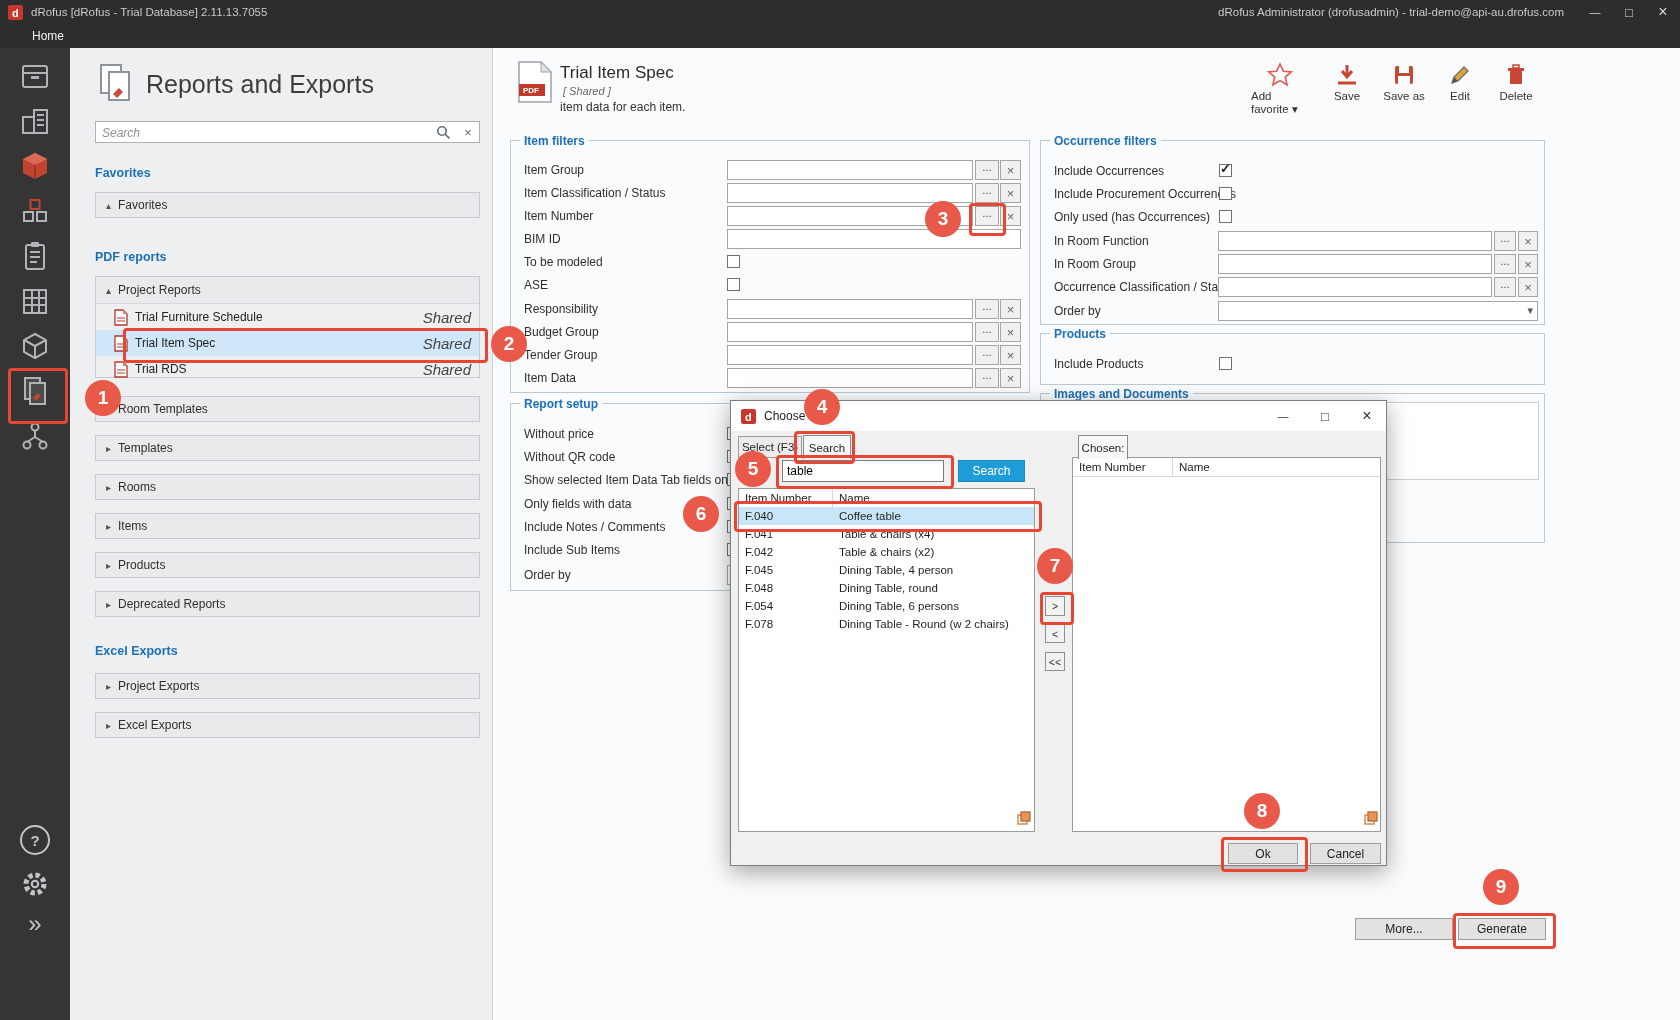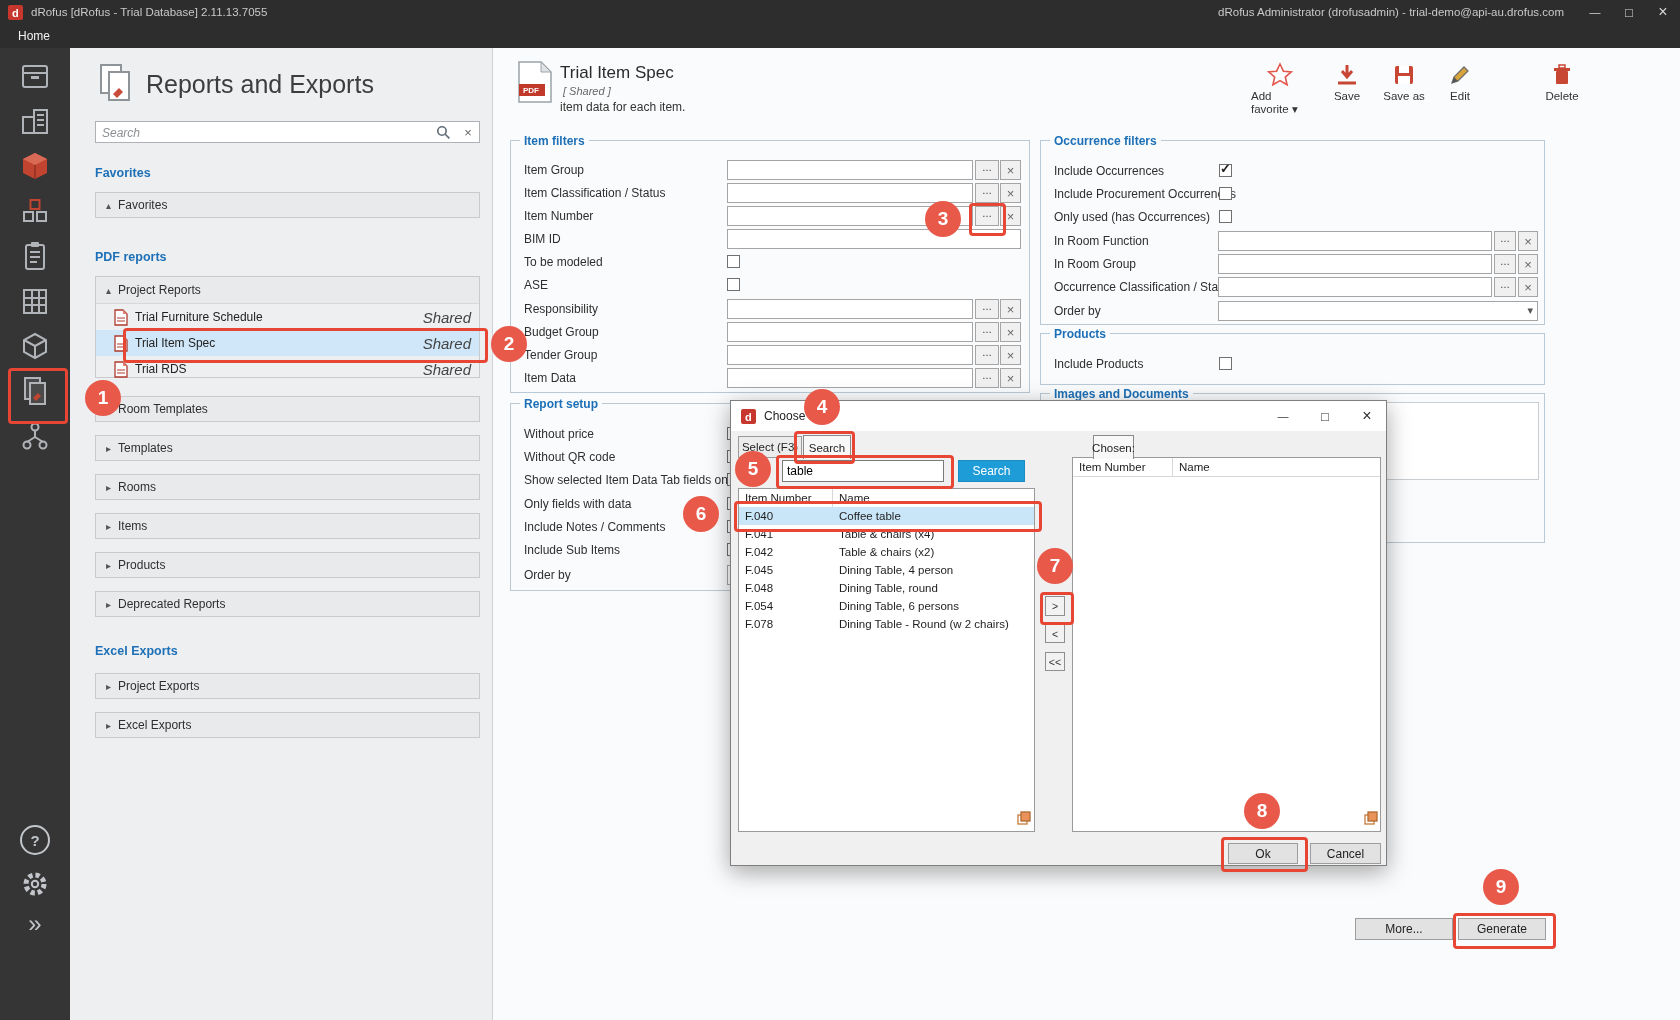--- a/index.html
+++ b/index.html
@@ -84,21 +84,21 @@
       </svg>
   </span>
   <span>dRofus [dRofus - Trial Database] 2.11.13.7055</span>
   <span style="flex:1"></span>
   <span style="margin-right:14px">dRofus Administrator (drofusadmin) - trial-demo@api-au.drofus.com</span>
   <span class="winbtn win-min"></span>
   <span class="winbtn win-max"></span>
   <span class="winbtn win-close"></span>
 </div>
 <div class="menubar">
-  <span style="margin-left:18px">Home</span>
+  <span style="margin-left:32px">Home</span>
 </div>
 
 <div class="sidebar">
   <div class="side-icon" style="top:6px">
     <svg width="34" height="34">
         <g fill="none" stroke="#b0b4b8" stroke-width="2">
           <rect x="5" y="7" width="24" height="21" rx="2"></rect>
           <path d="M5 14h24"></path>
         </g>
         <rect x="13" y="17" width="8" height="3" fill="#b0b4b8"></rect>
@@ -321,21 +321,21 @@
 </div>
 <div class="toolbtn" style="left:1441px;top:60px;width:38px">
   <span class="ticon">
       <svg width="26" height="26">
         <path d="M5 21l2-6 10-10 4 4-10 10z" fill="#d9a43b" stroke="#6e6e6e" stroke-width="1.3"></path>
         <path d="M5 21l2-6 4 4z" fill="#555"></path>
       </svg>
     </span>
   <span>Edit</span>
 </div>
-<div class="toolbtn" style="left:1540px;top:60px;width:44px">
+<div class="toolbtn" style="left:1494px;top:60px;width:44px">
   <span class="ticon">
       <svg width="26" height="26">
         <rect x="7" y="9" width="12" height="13" rx="1" fill="#c74634"></rect>
         <rect x="5" y="6" width="16" height="3" fill="#c74634"></rect>
         <rect x="10" y="3" width="6" height="3" fill="none" stroke="#c74634" stroke-width="1.5"></rect>
       </svg>
     </span>
   <span>Delete</span>
 </div>
 
@@ -503,21 +503,21 @@
           <rect x="1" y="4" width="9" height="9" fill="#fff" stroke="#c77b3a" stroke-width="1.3"></rect>
           <rect x="4" y="1" width="9" height="9" fill="#e9935a" stroke="#b06a2e" stroke-width="1.3"></rect>
         </svg>
     </span>
   </div>
 
   <div class="mvbtn" style="top:195px;height:20px">&gt;</div>
   <div class="mvbtn" style="top:223px;height:19px">&lt;</div>
   <div class="mvbtn" style="top:251px;height:19px">&lt;&lt;</div>
 
-  <div class="tab active" style="left:362px;top:34px;width:41px">Chosen:</div>
+  <div class="tab active" style="left:347px;top:34px;width:50px">Chosen:</div>
   <div class="dlist" style="left:341px;top:56px;width:309px;height:375px">
     <div class="dlist-head">
       <span class="cell" style="left:6px">Item Number</span>
       <span class="cell" style="left:106px">Name</span>
       <span class="vline" style="left:99px"></span>
     </div>
     <span style="position:absolute;left:291px;top:353px">
       <svg width="14" height="14">
           <rect x="1" y="4" width="9" height="9" fill="#fff" stroke="#c77b3a" stroke-width="1.3"></rect>
           <rect x="4" y="1" width="9" height="9" fill="#e9935a" stroke="#b06a2e" stroke-width="1.3"></rect>

